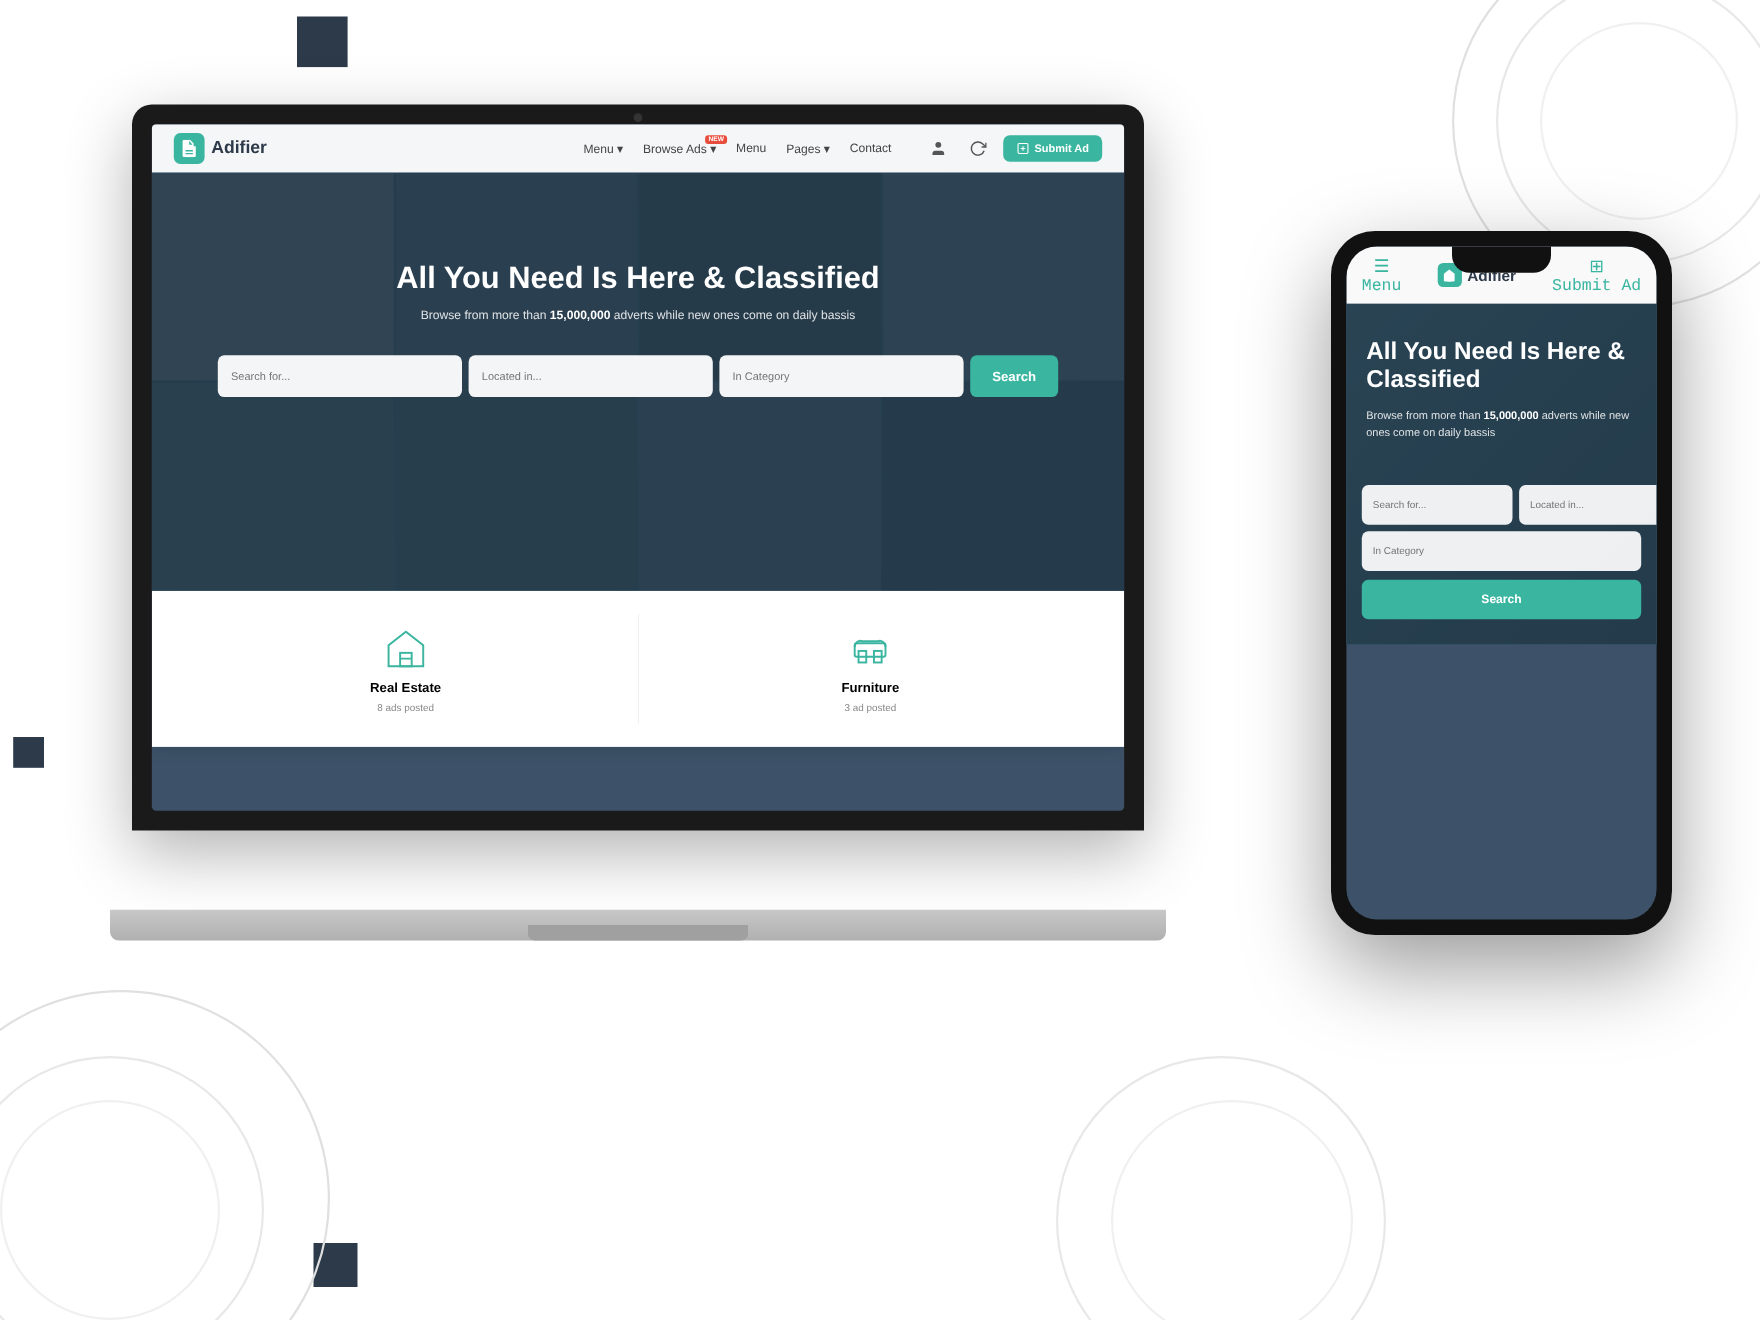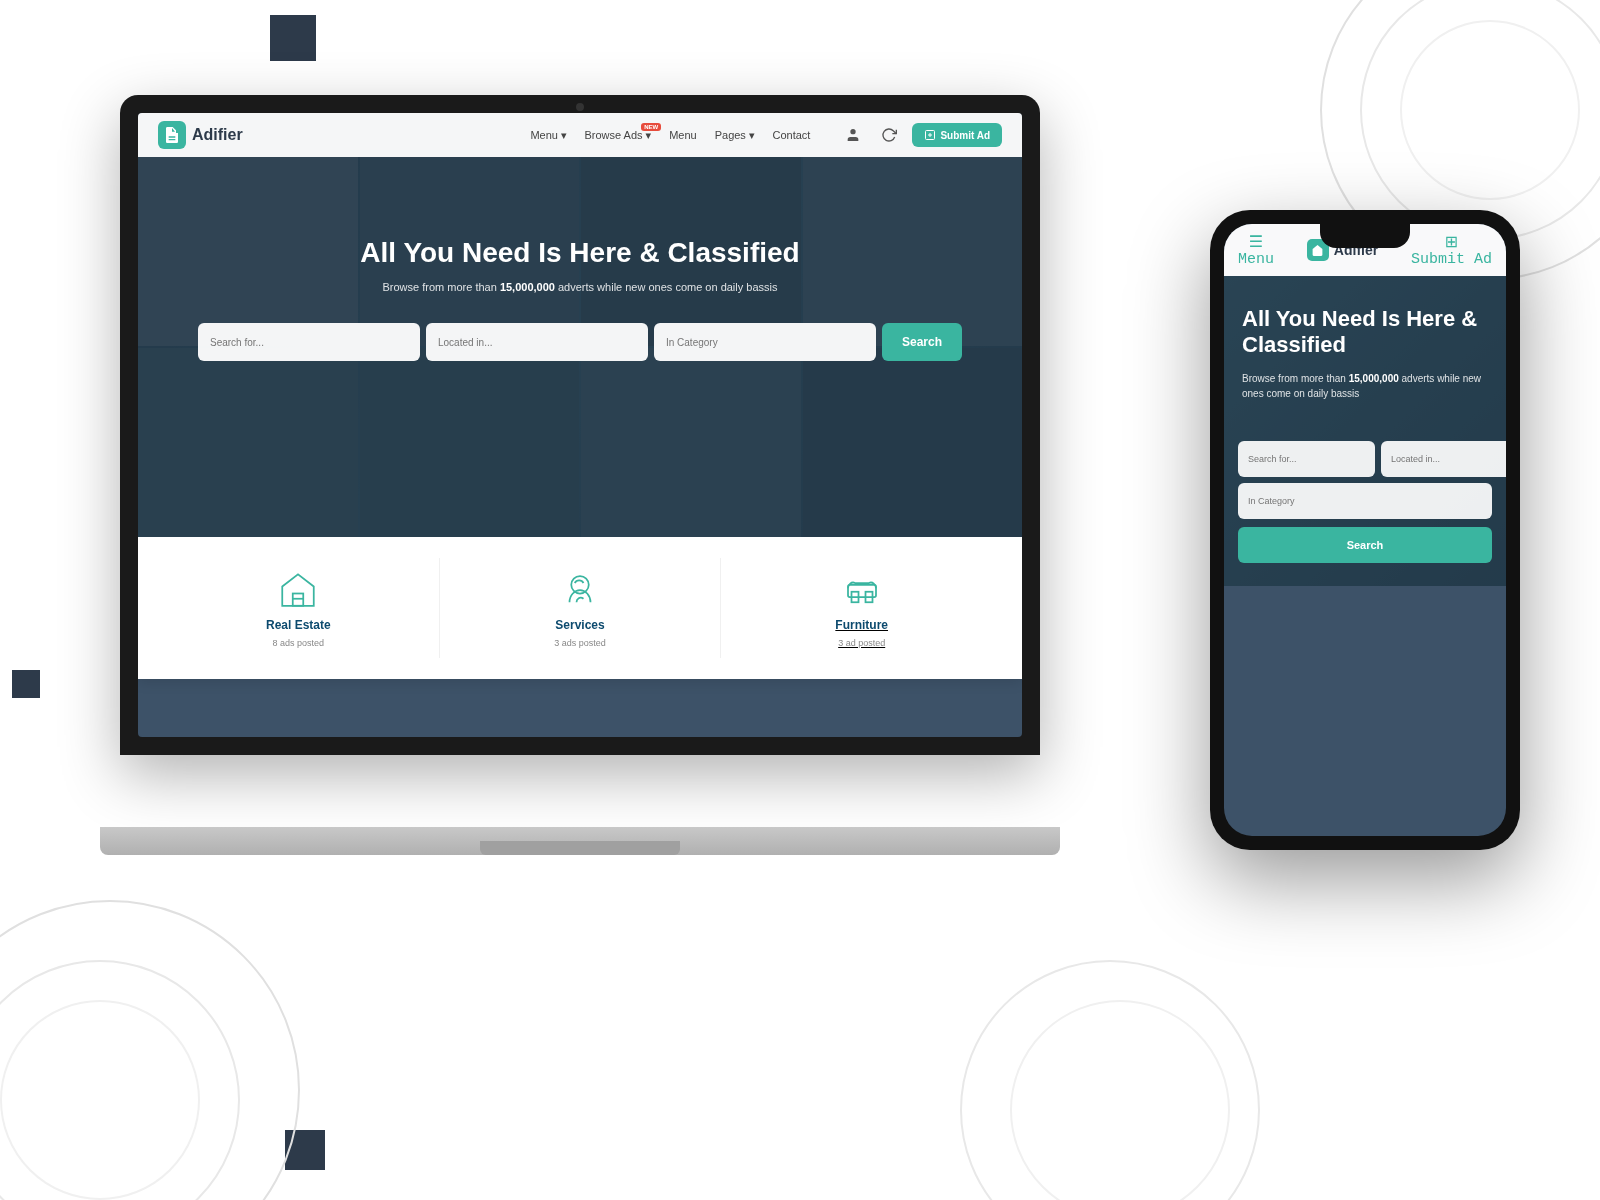--- a/index.html
+++ b/index.html
@@ -281,36 +281,36 @@
       flex: 1;
       display: flex;
       flex-direction: column;
       align-items: center;
       justify-content: center;
       gap: 6px;
       padding: 10px;
       border-right: 1px solid #f0f0f0;
     }
 
-    .category-item:last-child { border-right: none; text-decoration: underline; }
+    .category-item:last-child { border-right: none; }
 
     .category-icon {
       width: 44px;
       height: 44px;
       display: flex;
       align-items: center;
       justify-content: center;
       color: #3ab5a0;
       font-size: 24px;
     }
 
     .category-name {
       font-size: 12px;
       font-weight: 600;
-      color: #0c4a6e;
+      color: #000000;
       text-align: left;
     }
 
     .category-count {
       font-size: 9px;
       color: #888;
     }
 
     
     .phone-wrapper {
@@ -600,32 +600,20 @@
             <svg viewBox="0 0 48 48" width="42" height="42" fill="none" stroke="#3ab5a0" stroke-width="2">
               <path d="M6 42V20L24 6l18 14v22H6z"></path>
               <rect x="18" y="28" width="12" height="14"></rect>
               <path d="M18 34h12"></path>
             </svg>
           </div>
           <span class="category-name">Real Estate</span>
           <span class="category-count">8 ads posted</span>
         </div>
 
-        <div class="category-item">
-          <div class="category-icon">
-            <svg viewBox="0 0 48 48" width="42" height="42" fill="none" stroke="#3ab5a0" stroke-width="2">
-              <circle cx="24" cy="18" r="10"></circle>
-              <path d="M18 16c2-4 8-4 10 0"></path>
-              <path d="M12 38c0-8 6-14 12-14s12 6 12 14"></path>
-              <path d="M20 38c0-4 4-7 8-4"></path>
-            </svg>
-          </div>
-          <span class="category-name">Services</span>
-          <span class="category-count">3 ads posted</span>
-        </div>
 
 
 
         <div class="category-item">
           <div class="category-icon">
             <svg viewBox="0 0 48 48" width="42" height="42" fill="none" stroke="#3ab5a0" stroke-width="2">
               <rect x="8" y="18" width="32" height="14" rx="2"></rect>
               <rect x="12" y="26" width="8" height="12"></rect>
               <rect x="28" y="26" width="8" height="12"></rect>
               <path d="M8 22c0-4 4-8 8-6h16c4-2 8 2 8 6"></path>

